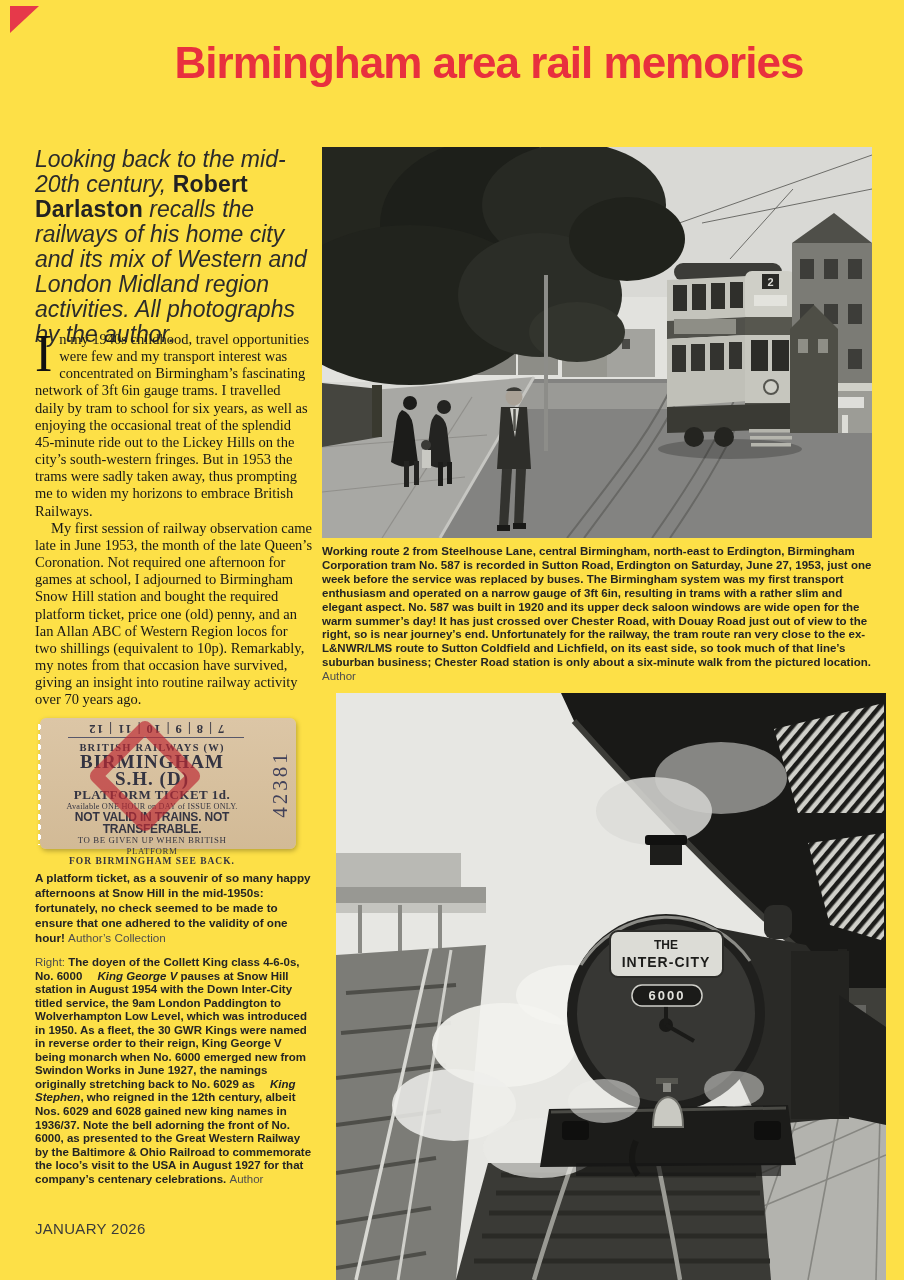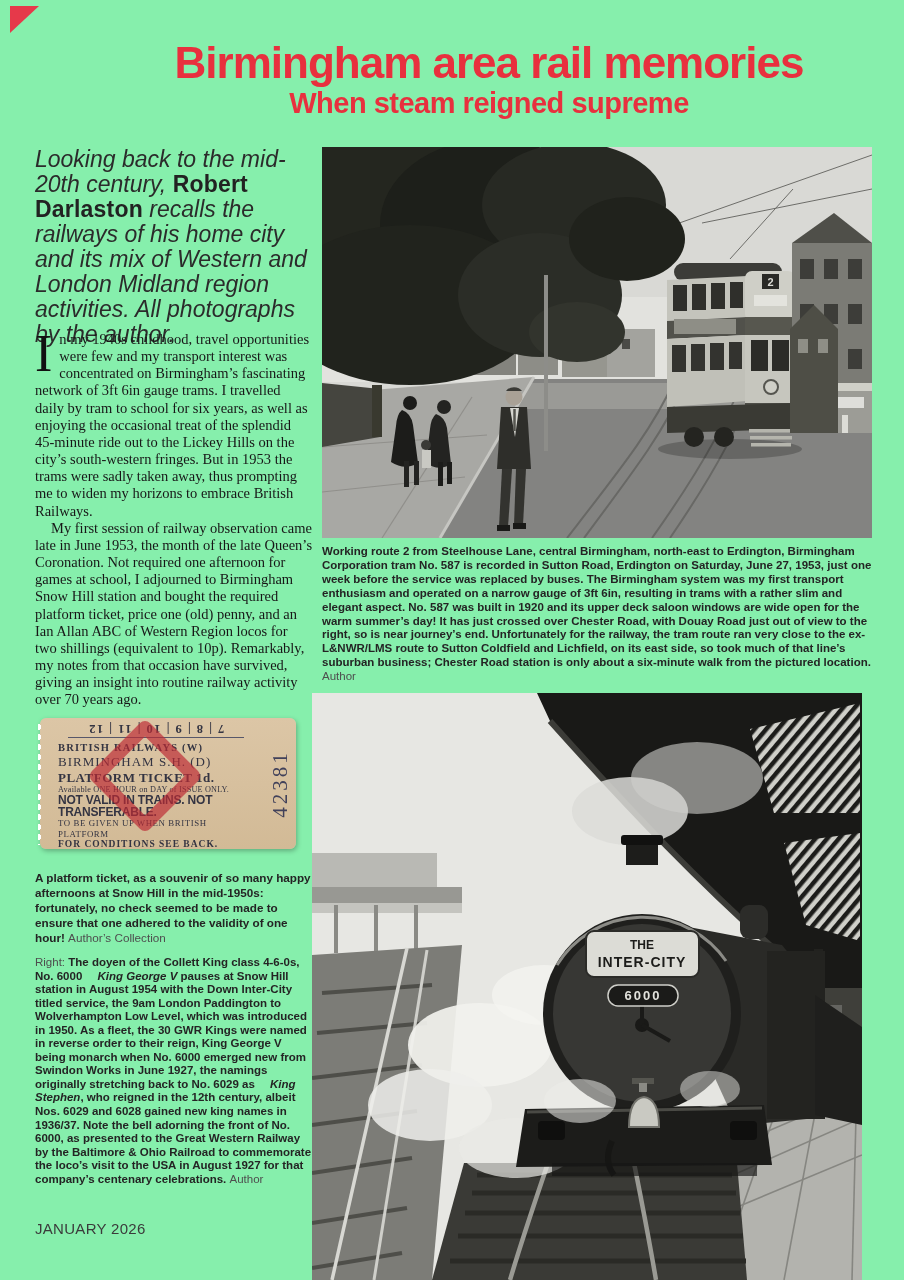--- a/index.html
+++ b/index.html
@@ -1,16 +1,16 @@
 <!DOCTYPE html>
 <html><head>
 <meta charset="utf-8">
 <style>
   html,body{margin:0;padding:0;background:#888;}
-  .page{position:relative;width:904px;height:1280px;background:#86efac;overflow:hidden;
+  .page{position:relative;width:904px;height:1280px;background:#fde047;overflow:hidden;
         font-family:"Liberation Sans",sans-serif;}
   
   .corner{position:absolute;left:10px;top:6px;width:0;height:0;
           border-top:27px solid #e6394a;border-right:29px solid transparent;}
   
   .masthead{position:absolute;left:74px;right:0;top:40px;text-align:center;color:#e8303e;}
   .masthead h1{margin:0;font-size:44px;line-height:46px;font-weight:bold;letter-spacing:-1px;}
   .masthead h2{margin:0;font-size:29px;line-height:34px;font-weight:bold;letter-spacing:-0.5px;}
   
   .intro{position:absolute;left:35px;top:147px;width:278px;font-style:italic;
@@ -26,23 +26,23 @@
   .ticket{position:absolute;left:40px;top:718px;width:256px;height:131px;border-radius:6px;
           background:linear-gradient(180deg,#dcc6a6,#d2ba96);
           box-shadow:1px 2px 5px rgba(0,0,0,.28);color:#343442;
           font-family:"Liberation Serif",serif;}
   .ticket .serr{position:absolute;left:-2px;top:4px;bottom:4px;width:7px;
           background:radial-gradient(circle at 0 5px,#ffffff 3.2px,transparent 3.4px);
           background-size:7px 10px;background-repeat:repeat-y;}
   .tkt-top{position:absolute;left:28px;right:52px;top:3px;text-align:center;
            transform:rotate(180deg);font-size:12.5px;letter-spacing:1.5px;font-weight:bold;
            border-top:1px solid #57576a;padding-top:1px;}
-  .tkt-body{position:absolute;left:18px;right:50px;top:24px;}
+  .tkt-body{position:absolute;left:18px;right:50px;top:24px;text-align:center;}
   .tkt-company{font-size:10.5px;font-weight:bold;letter-spacing:1.2px;}
-  .tkt-station{font-size:13px;font-weight:normal;letter-spacing:1px;line-height:17px;}
+  .tkt-station{font-size:19px;font-weight:bold;letter-spacing:1px;line-height:17px;}
   .tkt-type{font-size:13px;font-weight:bold;letter-spacing:0.5px;line-height:15px;}
   .tkt-c1{font-size:8.2px;line-height:10px;letter-spacing:0.2px;}
   .tkt-c2{font-size:12px;line-height:11.5px;font-family:"Liberation Sans",sans-serif;font-weight:bold;letter-spacing:-0.2px;}
   .tkt-c3{font-size:8.8px;line-height:10.5px;letter-spacing:0.6px;}
   .tkt-c4{font-size:9.5px;line-height:11px;font-weight:bold;letter-spacing:1px;}
   .tkt-bottom{position:absolute;left:24px;right:56px;bottom:6px;text-align:center;
               font-size:14.5px;font-weight:bold;letter-spacing:4px;
               border-top:1px solid #57576a;padding-top:1px;}
   .tkt-serial{position:absolute;right:3px;top:50%;transform:translateY(-50%) rotate(180deg);
               writing-mode:vertical-rl;font-size:21px;letter-spacing:3px;color:#41415a;}
@@ -53,52 +53,51 @@
   .cap .light{font-weight:normal;color:#4e4e4e;}
   .cap .ital{font-style:italic;padding-left:12px;}
   .cap-ticket{position:absolute;left:35px;top:871px;width:278px;font-size:11.7px;line-height:14.9px;}
   .cap-king{position:absolute;left:35px;top:956px;width:278px;font-size:11.5px;line-height:13.55px;}
   .cap-tram{position:absolute;left:322px;top:545px;width:551px;font-size:11.5px;line-height:13.9px;}
   .footer{position:absolute;left:35px;top:1220px;font-size:15px;color:#3b3b3b;letter-spacing:0.3px;}
   
   .photo{position:absolute;background:#cfcfcb;}
   .photo svg{display:block;}
   .photo-tram{left:322px;top:147px;width:550px;height:391px;}
-  .photo-loco{left:312px;top:693px;width:550px;height:587px;}
+  .photo-loco{left:336px;top:693px;width:550px;height:587px;}
 </style>
 </head>
 <body>
 
 <div class="page">
 
   <div class="corner"></div>
 
   <div class="masthead">
     <h1>Birmingham area rail memories</h1>
-    <h2>When steam reigned supreme</h2>
   </div>
 
   <div class="intro"><span>Looking back to the mid-20th century, </span><span class="author">Robert Darlaston</span><span> recalls the railways of his home city and its mix of Western and London Midland region activities. All photographs by the author.</span></div>
 
   <div class="article">
     <p><span class="dropcap">I</span><span>n my 1940s childhood, travel opportunities were few and my transport interest was concentrated on Birmingham’s fascinating network of 3ft 6in gauge trams. I travelled daily by tram to school for six years, as well as enjoying the occasional treat of the splendid 45-minute ride out to the Lickey Hills on the city’s south-western fringes. But in 1953 the trams were sadly taken away, thus prompting me to widen my horizons to embrace British Railways.</span></p>
     <p class="indent">My first session of railway observation came late in June 1953, the month of the late Queen’s Coronation. Not required one afternoon for games at school, I adjourned to Birmingham Snow Hill station and bought the required platform ticket, price one (old) penny, and an Ian Allan ABC of Western Region locos for two shillings (equivalent to 10p). Remarkably, my notes from that occasion have survived, giving an insight into routine railway activity over 70 years ago.</p>
   </div>
 
   <div class="ticket">
     <div class="serr"></div>
     <div class="tkt-top">7 | 8 | 9 | 10 | 11 | 12</div>
     <div class="tkt-body">
       <div class="tkt-company">BRITISH RAILWAYS (W)</div>
       <div class="tkt-station">BIRMINGHAM S.H. (D)</div>
       <div class="tkt-type">PLATFORM TICKET 1d.</div>
       <div class="tkt-c1">Available ONE HOUR on DAY of ISSUE ONLY.</div>
       <div class="tkt-c2">NOT VALID IN TRAINS.  NOT TRANSFERABLE.</div>
       <div class="tkt-c3">TO BE GIVEN UP WHEN BRITISH PLATFORM</div>
-      <div class="tkt-c4">FOR CONDITIONS SEE BACK.</div>
+      <div class="tkt-c4">FOR BIRMINGHAM SEE BACK.</div>
     </div>
     <div class="tkt-serial">42381</div>
     <div class="tkt-stamp"></div>
   </div>
 
   <div class="cap cap-ticket"><span>A platform ticket, as a souvenir of so many happy afternoons at Snow Hill in the mid-1950s: fortunately, no check seemed to be made to ensure that one adhered to the validity of one hour! </span><span class="light">Author’s Collection</span></div>
 
   <div class="cap cap-king"><span class="light">Right: </span><span>The doyen of the Collett King class 4-6-0s, No. 6000 </span><span class="ital">King George V</span><span> pauses at Snow Hill station in August 1954 with the Down Inter-City titled service, the 9am London Paddington to Wolverhampton Low Level, which was introduced in 1950. As a fleet, the 30 GWR Kings were named in reverse order to their reign, King George V being monarch when No. 6000 emerged new from Swindon Works in June 1927, the namings originally stretching back to No. 6029 as </span><span class="ital">King Stephen</span><span>, who reigned in the 12th century, albeit Nos. 6029 and 6028 gained new king names in 1936/37. Note the bell adorning the front of No. 6000, as presented to the Great Western Railway by the Baltimore &amp; Ohio Railroad to commemorate the loco’s visit to the USA in August 1927 for that company’s centenary celebrations. </span><span class="light">Author</span></div>
 
   <div class="footer">JANUARY 2026</div>

